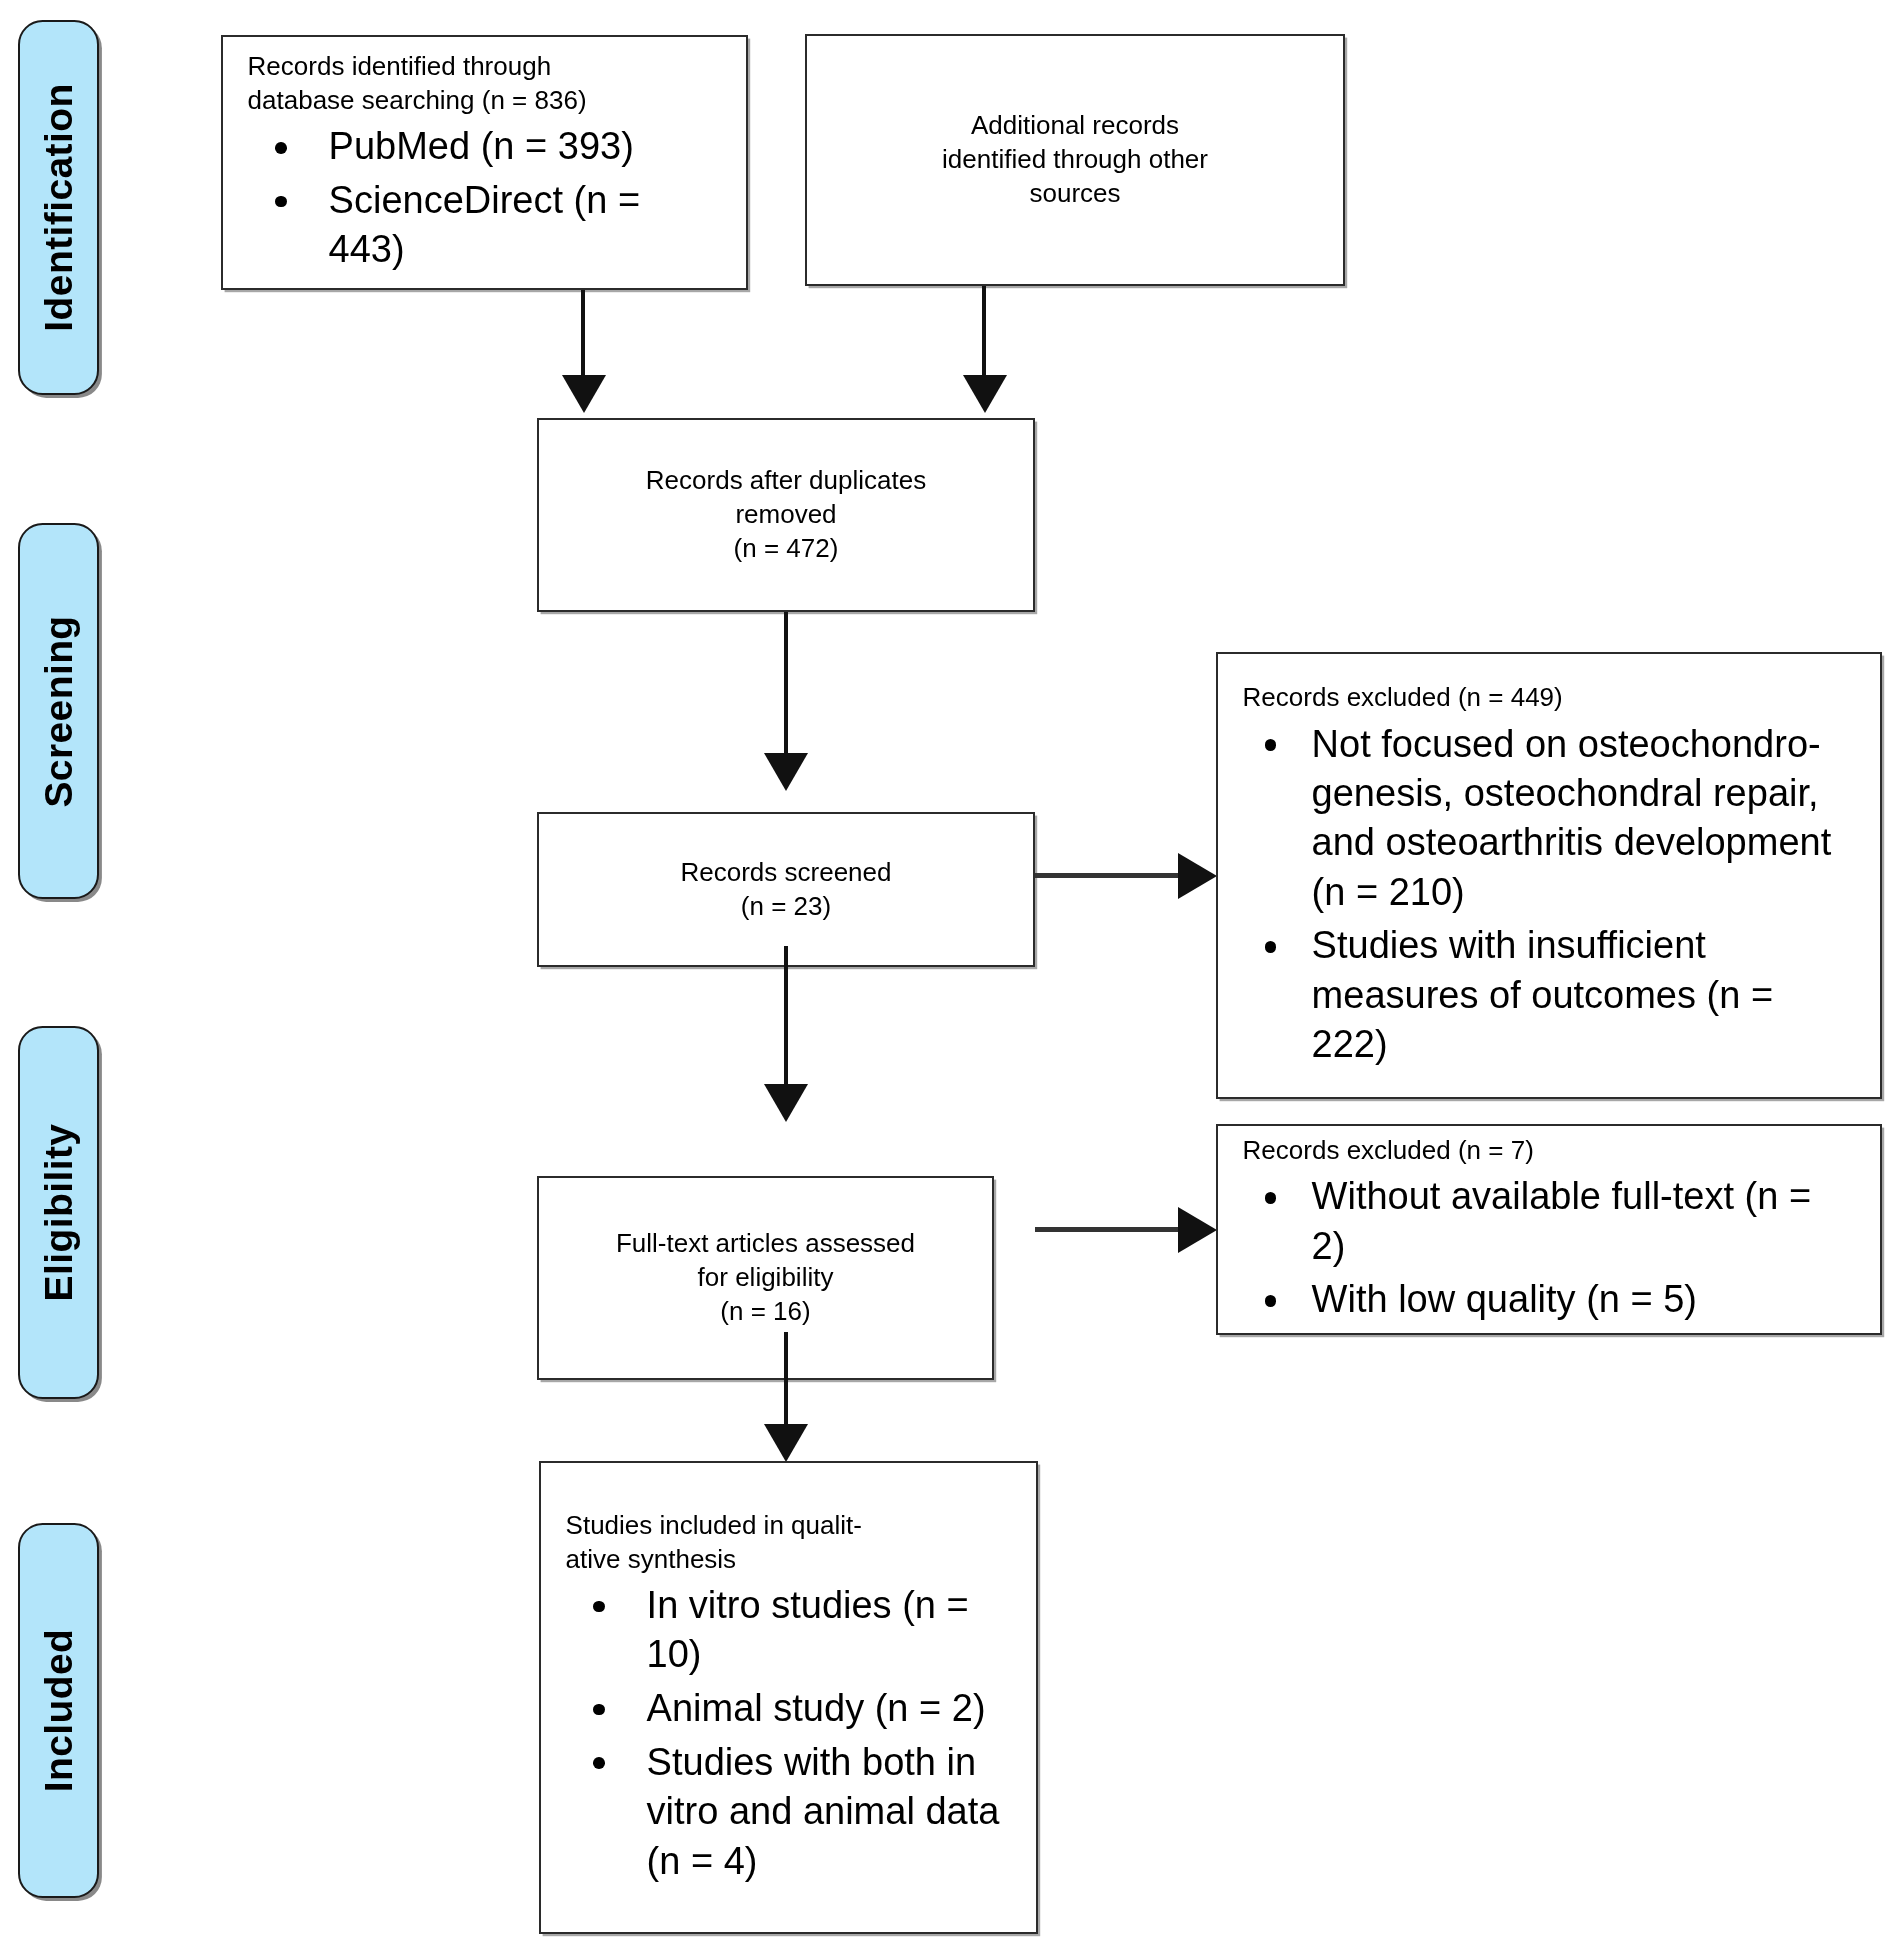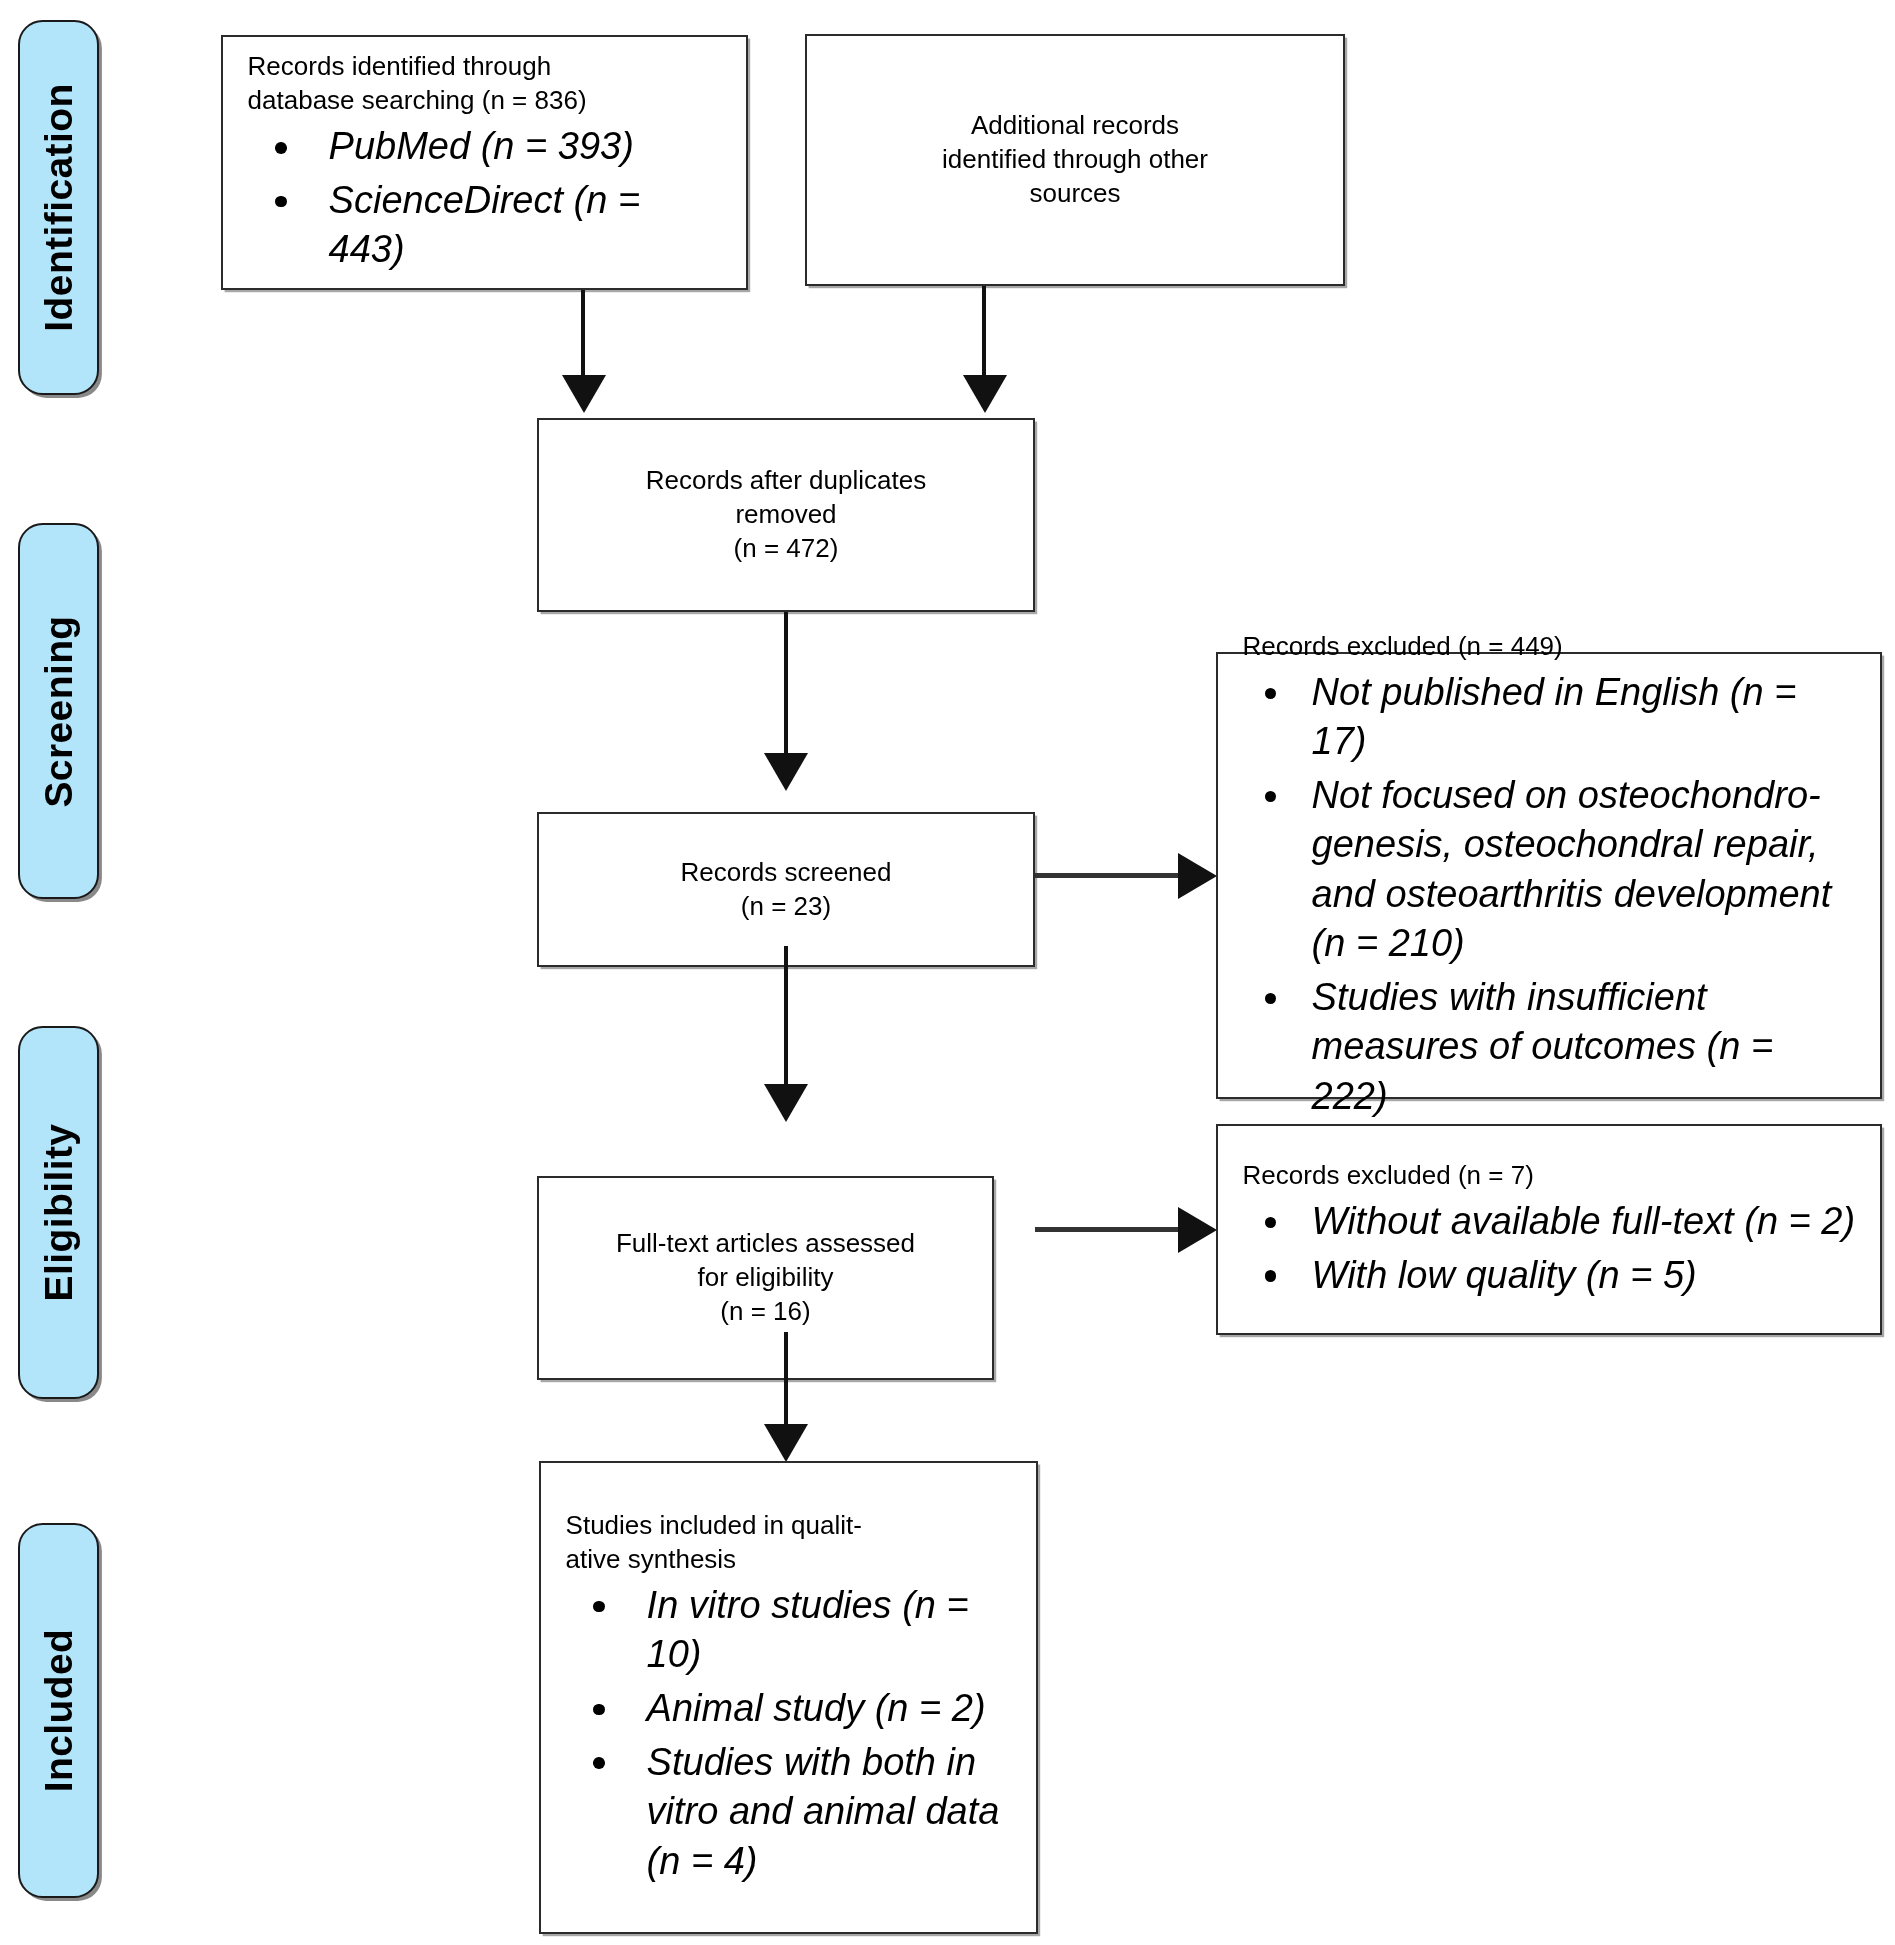--- a/index.html
+++ b/index.html
@@ -67,21 +67,20 @@
     list-style: none;
     margin: 0;
     padding: 0;
   }
   .flow-box ul.bullets li {
     position: relative;
     font-size: 38px;
     line-height: 1.30;
     padding-left: 81px;
     margin-top: 4.3px;
-    font-style: italic;
   }
   .flow-box ul.bullets li .bullet-dot {
     position: absolute;
     left: 27.5px;
     top: 0.52em;
     width: 11.6px;
     height: 11.6px;
     background: #000000;
     border-radius: 50%;
   }
@@ -192,24 +191,20 @@
 
   <div class="h-line" style="left:1035px; top:873px; width:148px; height:5px;"></div>
   <div class="arrow-right" style="left:1178px; top:853px;"></div>
 
   <div class="flow-box tight" style="left:1216px; top:652px; width:666px; height:447px;">
     <div class="box-body">
       <div class="line">Records excluded (n = 449)</div>
       <ul class="bullets">
         <li>
           <span class="bullet-dot"></span>
-          <span>Not published in English (n = 17)</span>
-        </li>
-        <li>
-          <span class="bullet-dot"></span>
           <span>Not focused on osteochondro-genesis, osteochondral repair, and osteoarthritis development (n = 210)</span>
         </li>
         <li>
           <span class="bullet-dot"></span>
           <span>Studies with insufficient measures of outcomes (n = 222)</span>
         </li>
       </ul>
     </div>
   </div>
 

